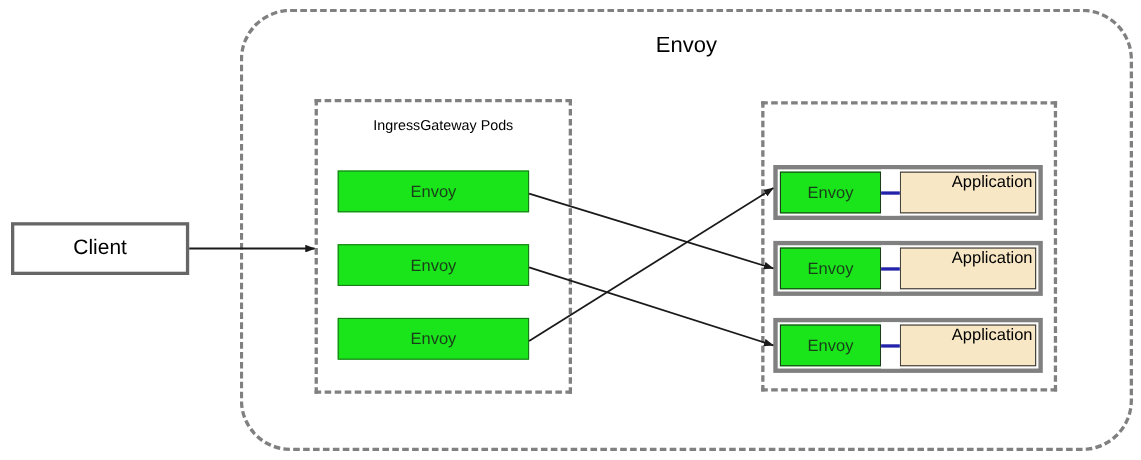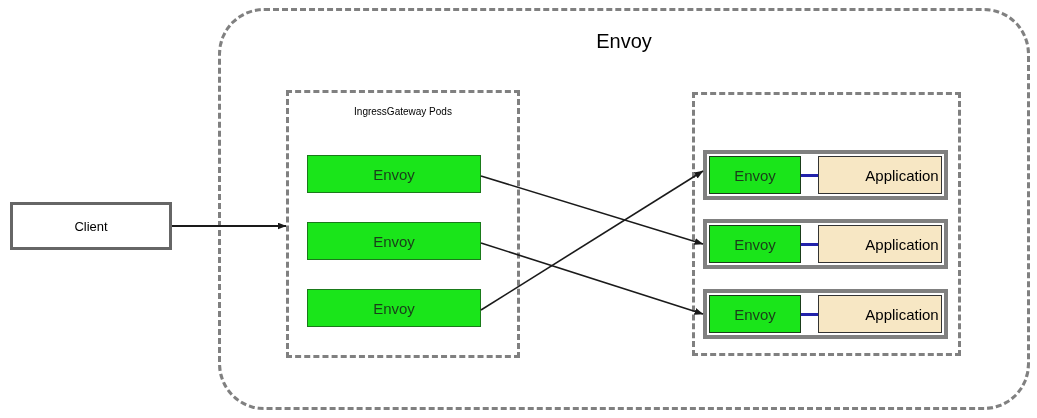--- a/index.html
+++ b/index.html
@@ -34,21 +34,21 @@
   }
 
   
   .client-box {
     left: 10px;
     top: 202px;
     width: 162px;
     height: 48px;
     background: #ffffff;
     border: 3px solid #666666;
-    font-size: 13px;
+    font-size: 19px;
     color: #000000;
   }
 
   
   .mesh-box {
     left: 218px;
     top: 8px;
     width: 812px;
     height: 402px;
     border: 3px dashed #808080;
@@ -80,21 +80,21 @@
   }
   .apps-group {
     left: 692px;
     top: 92px;
     width: 269px;
     height: 264px;
   }
   .group-title {
     position: absolute;
     text-align: center;
-    font-size: 10px;
+    font-size: 13px;
     color: #000000;
   }
   .ingress-title {
     left: 286px;
     top: 106px;
     width: 234px;
   }
   .apps-title {
     left: 692px;
     top: 110px;
@@ -157,21 +157,21 @@
     margin-top: -1px;
     background: #2222aa;
   }
   .pod-app {
     box-sizing: border-box;
     flex: 1;
     margin: 2px 2px 2px 0;
     background: #f7e7c4;
     border: 1px solid #333333;
     display: flex;
-    align-items: center;
+    align-items: flex-start;
     justify-content: center;
     font-size: 15px;
     color: #000000;
     padding-left: 44px;
   }
 </style>
 </head>
 <body>
 
 <div id="canvas">

